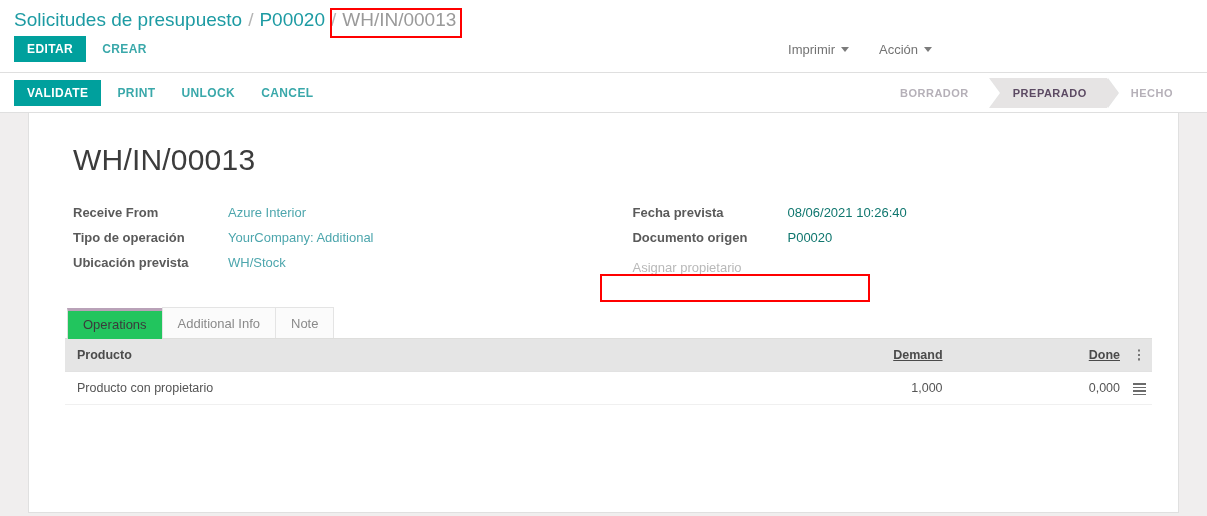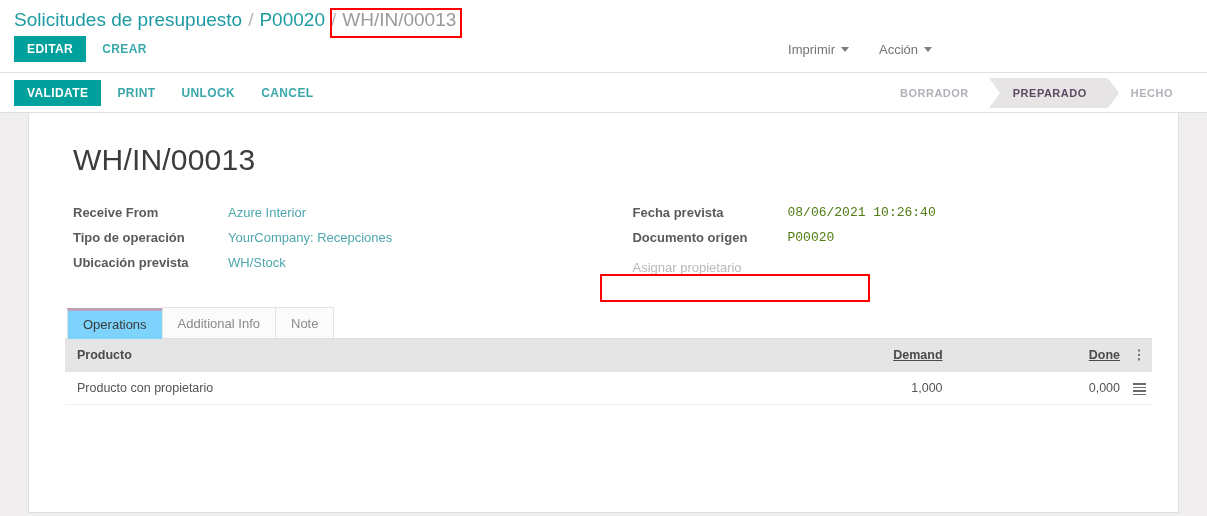--- a/index.html
+++ b/index.html
@@ -210,23 +210,22 @@
     font-size: 13px;
     width: 155px;
     flex-shrink: 0;
   }
   .field-value-link {
     color: #4da6ad;
     font-size: 13px;
     cursor: pointer;
   }
   .field-value-text {
-    color: #4d7c0f;
-    font-size: 13px;
-    font-family: Liberation Mono, monospace;
+    color: #0f766e;
+    font-size: 13px;
   }
   .field-placeholder-row {
     height: 28px;
     display: flex;
     align-items: center;
     position: relative;
     width: 272px;
     margin-top: 2px;
   }
   .field-placeholder {
@@ -259,21 +258,21 @@
     font-size: 13px;
     color: #8a8a8a;
     cursor: pointer;
     background: #fbfbfb;
     border: 1px solid #e4e4e4;
     border-bottom: none;
     margin-right: -1px;
   }
   .tab.active {
     color: #3b3b3b;
-    background: #7dd3fc;
+    background: #22c55e;
     border-top: 3px solid #b9a2b8;
     border-left: 1px solid #dededc;
     border-right: 1px solid #dededc;
     margin-bottom: -1px;
     padding-top: 6px;
   }
 
   
   .op-table {
     width: 100%;
@@ -375,21 +374,21 @@
 
     <div class="form-grid">
 
       <div class="form-col left">
         <div class="field-row">
           <span class="field-label">Receive From</span>
           <span class="field-value-link">Azure Interior</span>
         </div>
         <div class="field-row">
           <span class="field-label">Tipo de operación</span>
-          <span class="field-value-link">YourCompany: Recepciones</span>
+          <span class="field-value-link">YourCompany: Additional</span>
         </div>
         <div class="field-row">
           <span class="field-label">Ubicación prevista</span>
           <span class="field-value-link">WH/Stock</span>
         </div>
       </div>
 
       <div class="form-col right">
         <div class="field-row">
           <span class="field-label">Fecha prevista</span>

